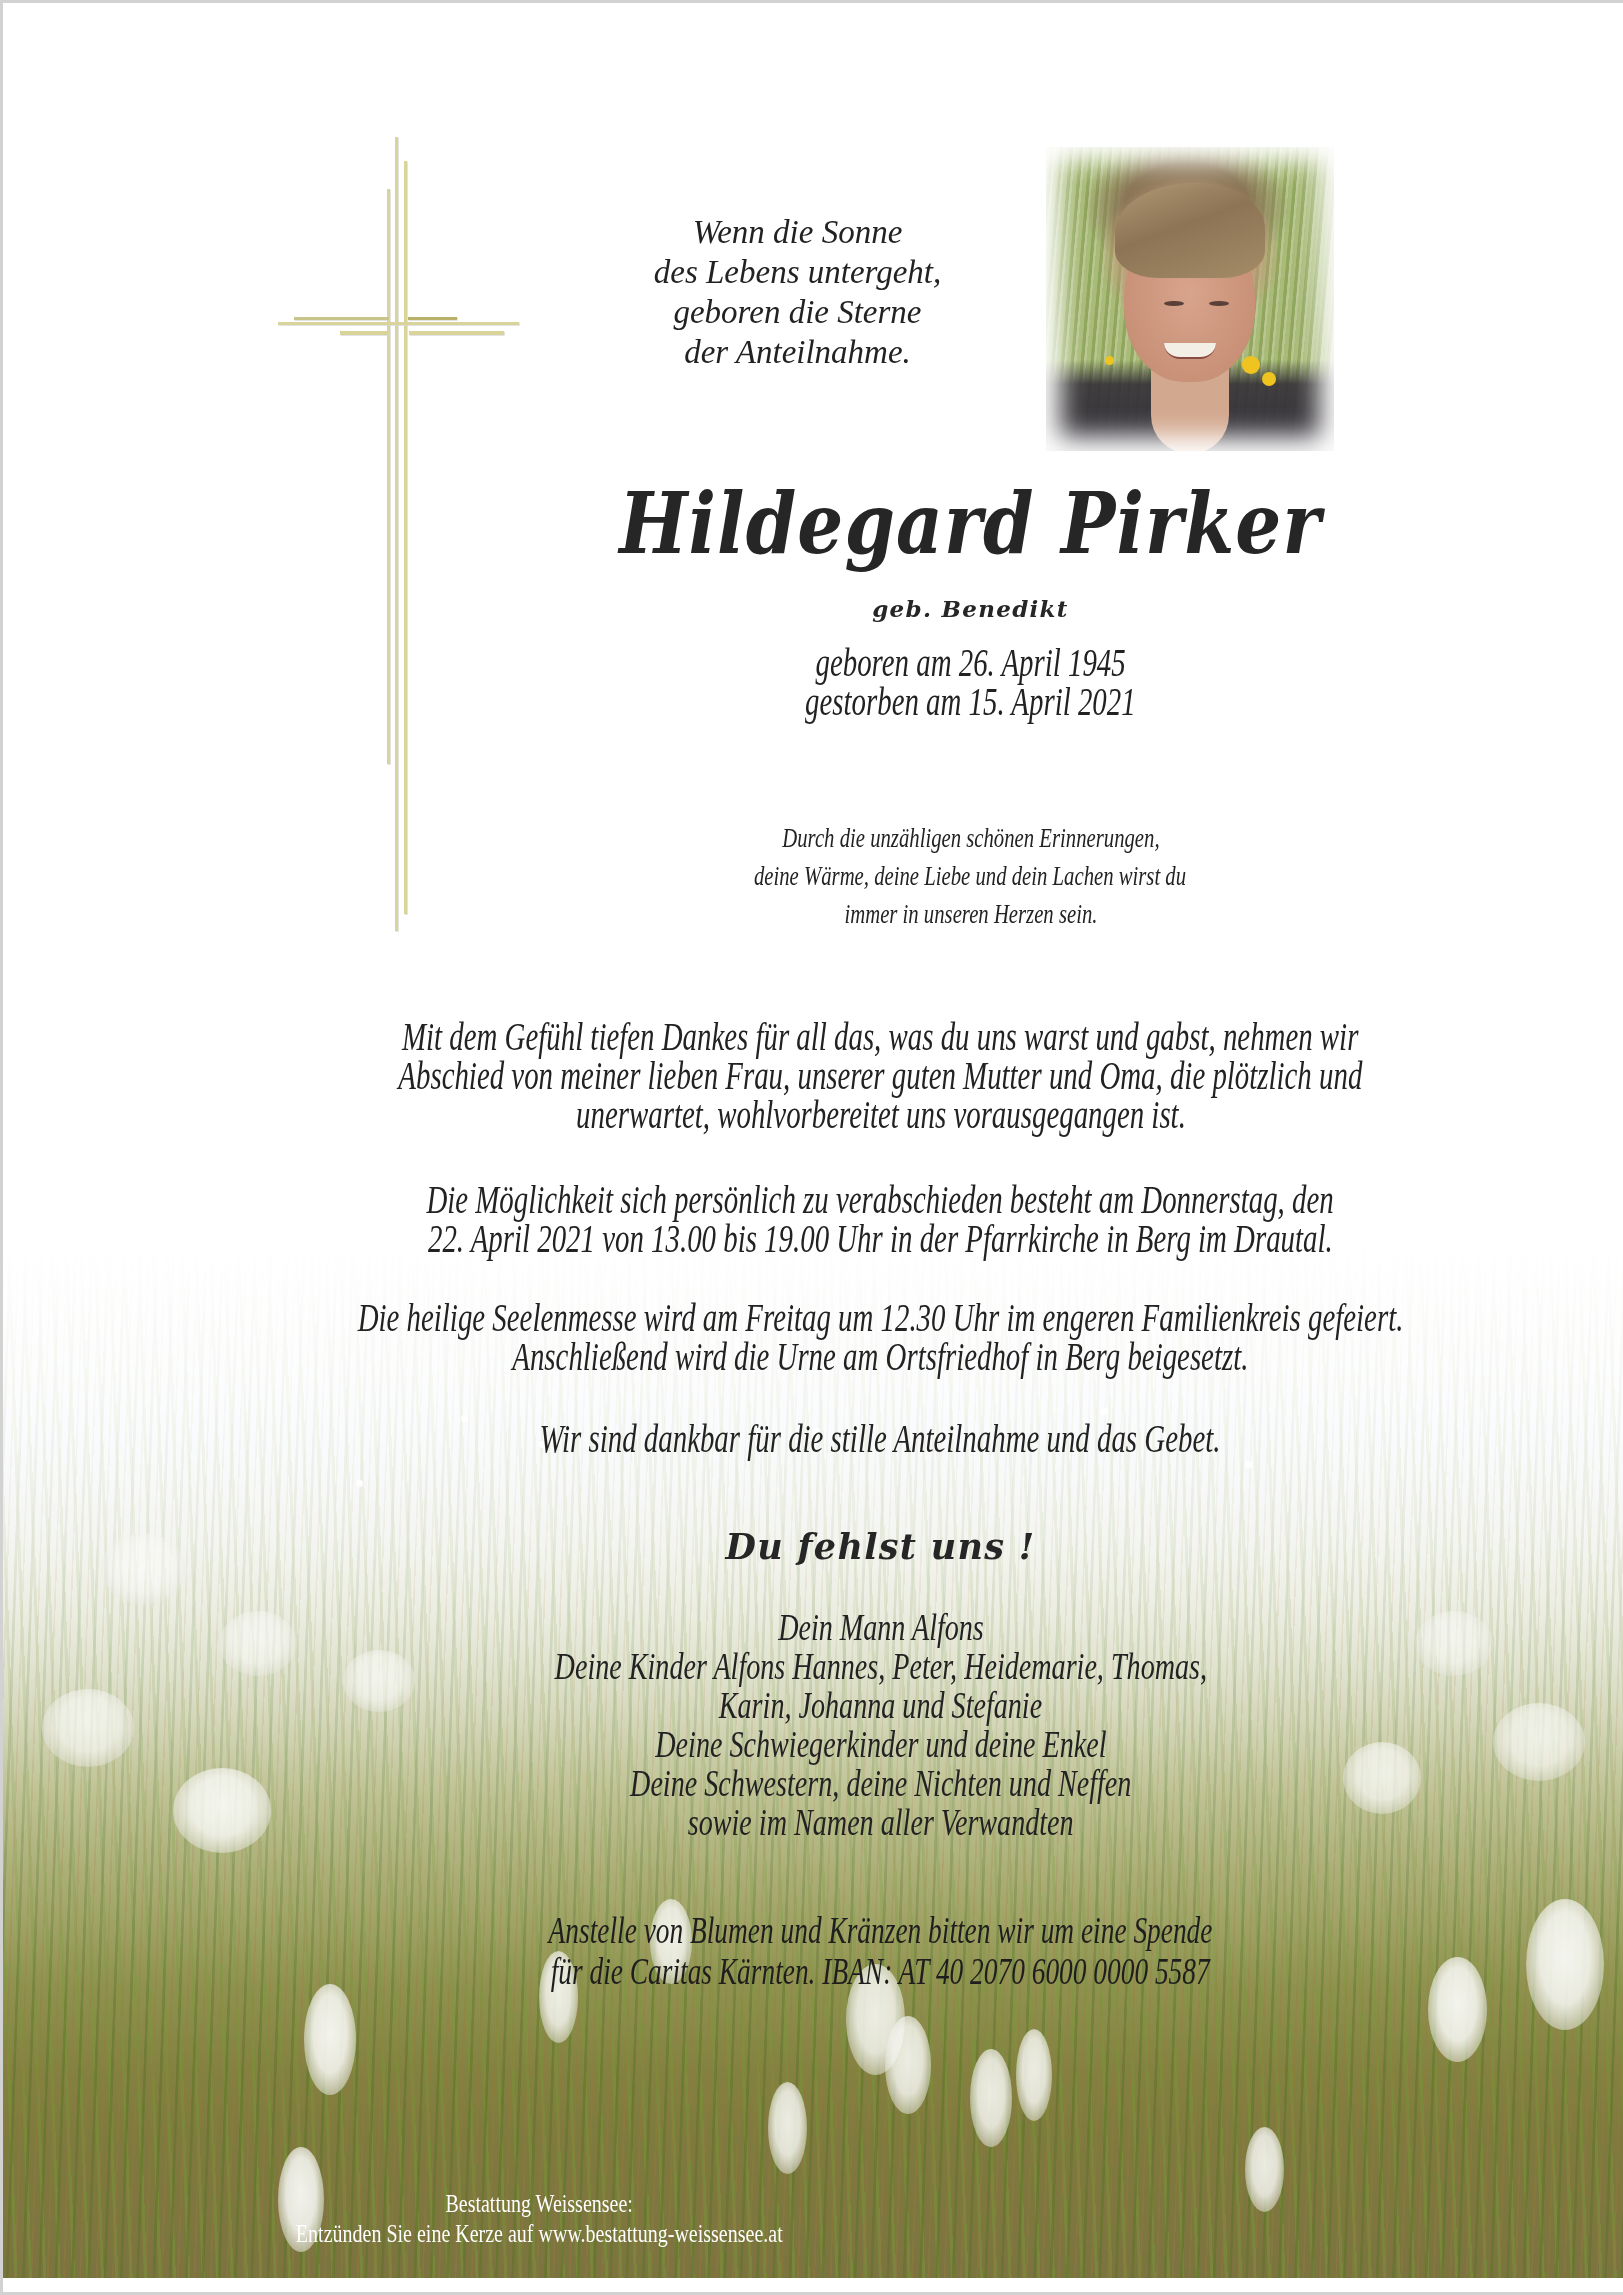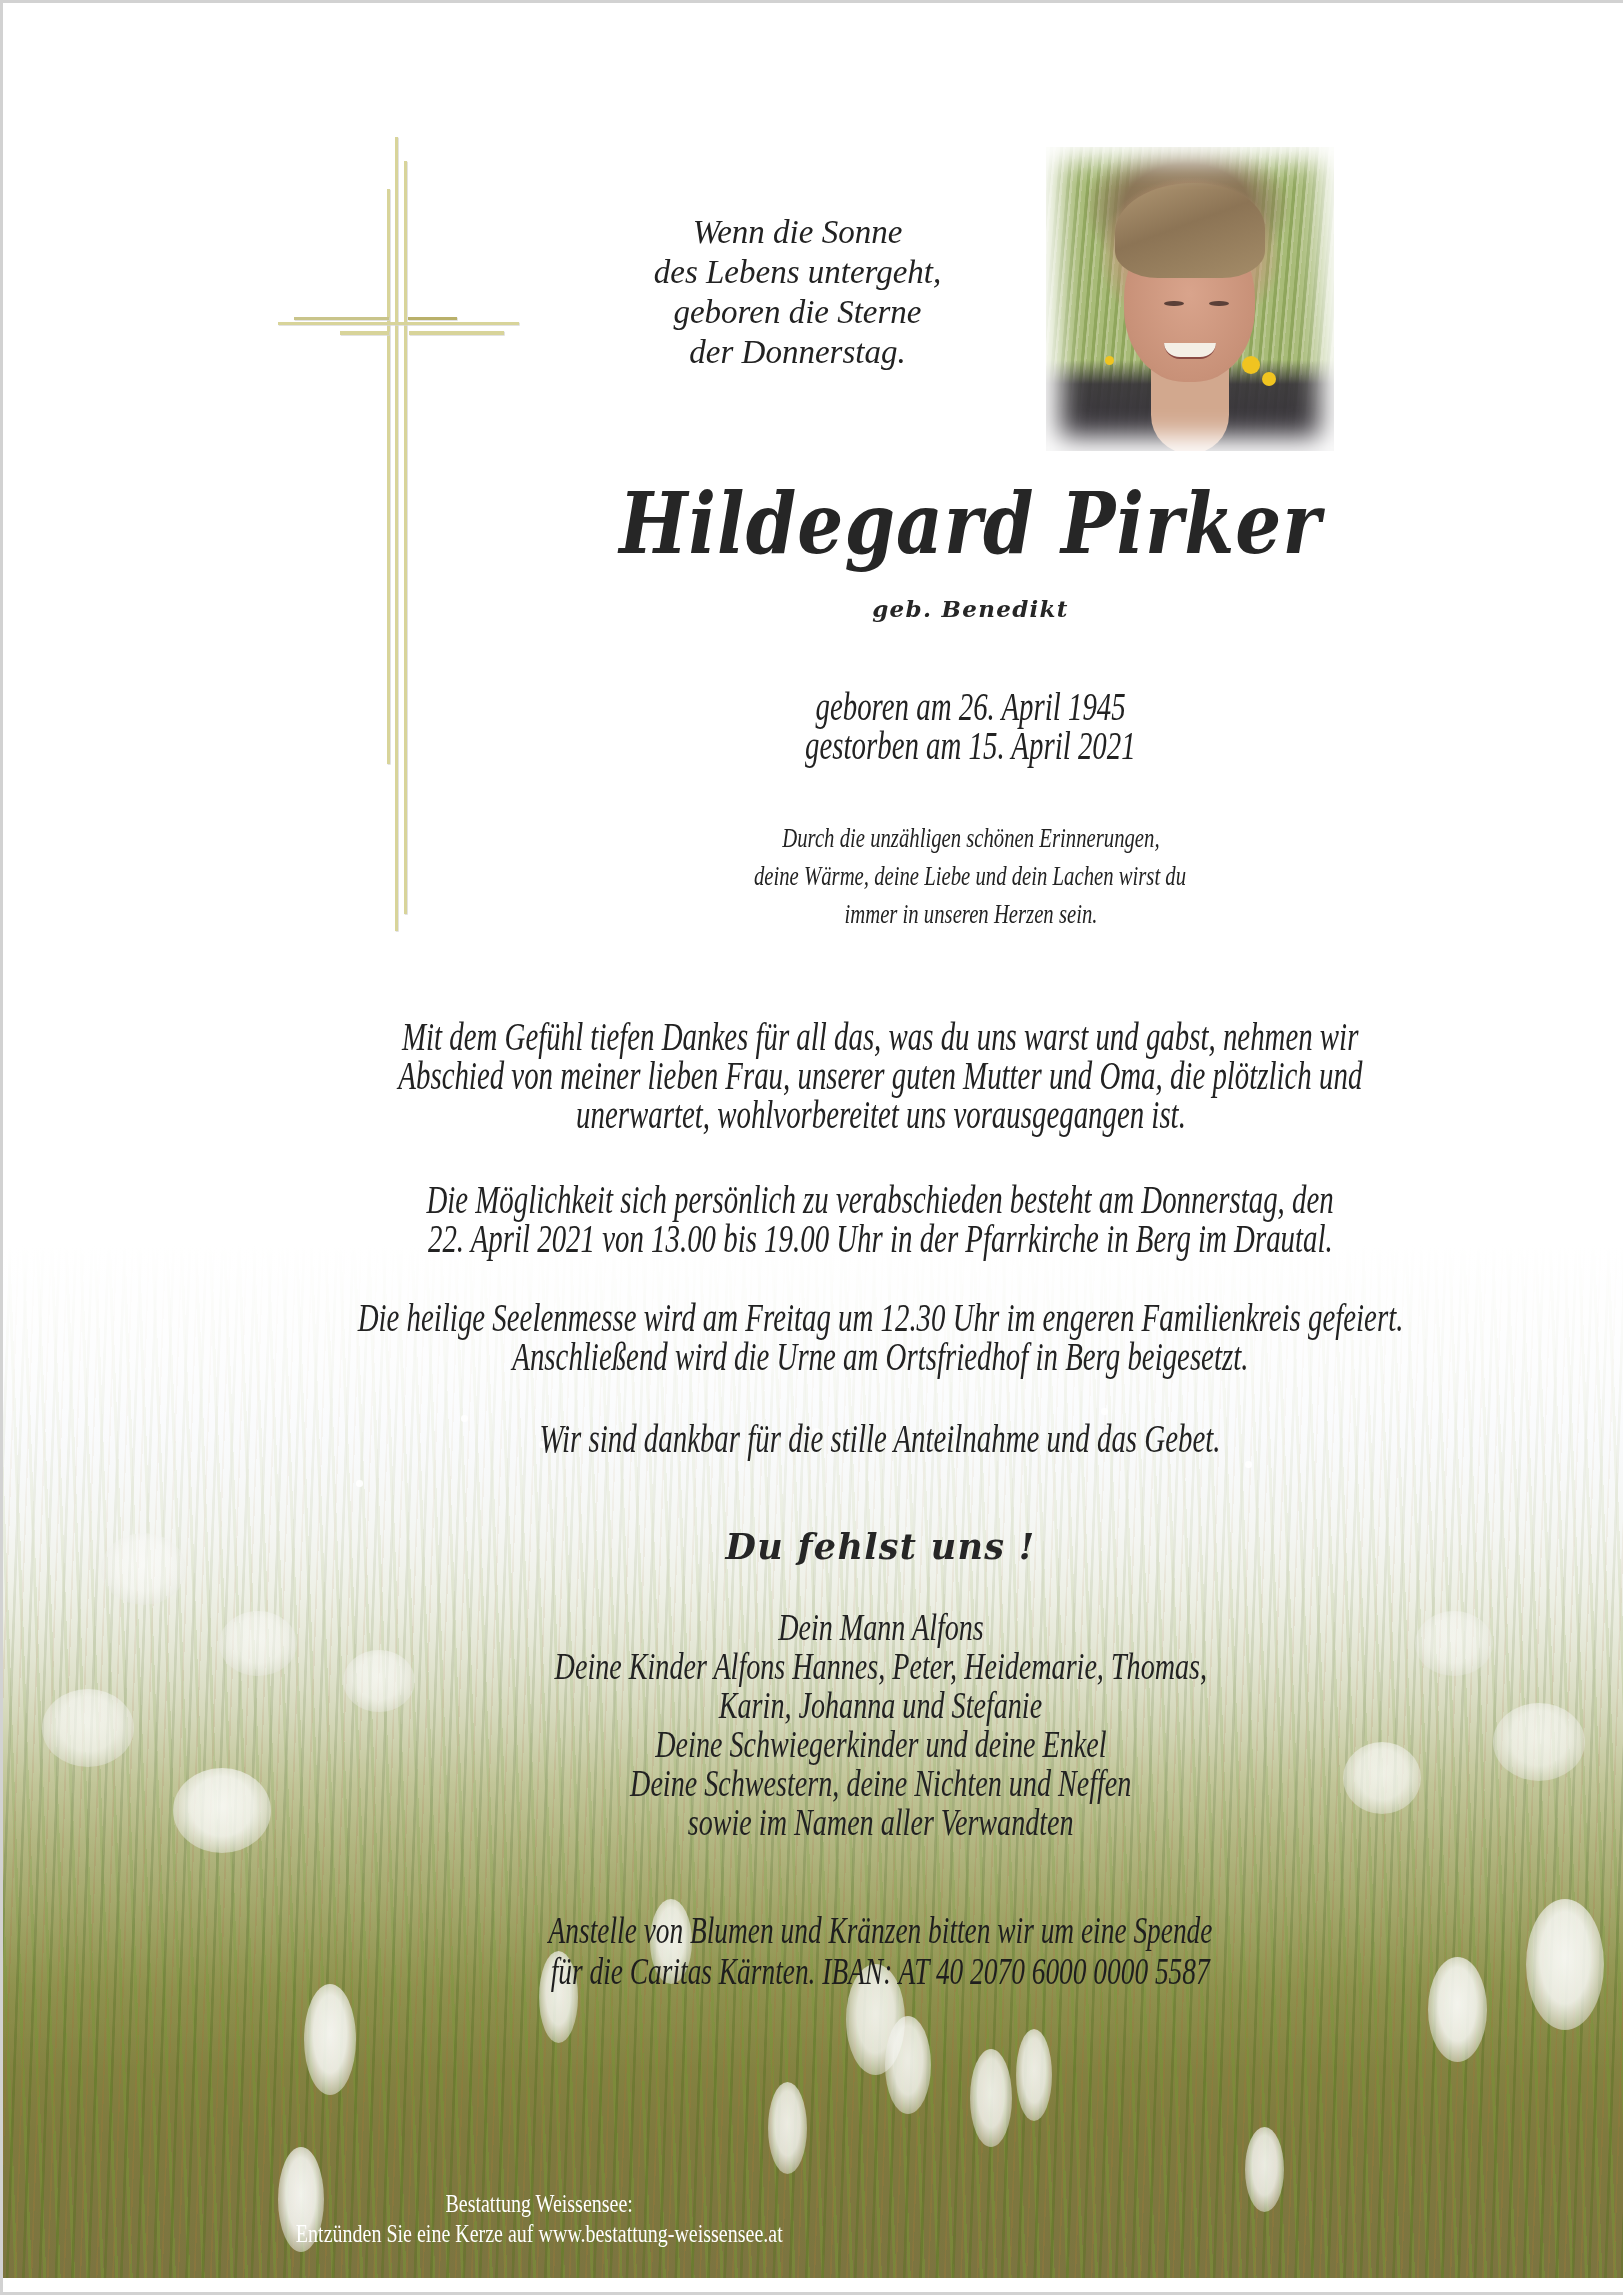--- a/index.html
+++ b/index.html
@@ -163,31 +163,31 @@
     <div class="eye" style="left:118px;"></div>
     <div class="eye" style="left:163px;"></div>
     <div class="smile"></div>
     <div class="fade"></div>
   </div>
 
   <div class="t poem" style="left:327px;width:935px;top:209px;">
     <div>Wenn die Sonne</div>
     <div>des Lebens untergeht,</div>
     <div>geboren die Sterne</div>
-    <div>der Donnerstag.</div>
+    <div>der Anteilnahme.</div>
   </div>
 
   <div class="t script name" style="left:314px;width:1307px;top:471px;">
     <span class="cond" style="transform:scaleX(0.86);">Hildegard Pirker</span>
   </div>
   <div class="t script maiden" style="left:314px;width:1307px;top:592px;">
     <span>geb. Benedikt</span>
   </div>
 
-  <div class="t dates" style="left:314px;width:1307px;top:684px;">
+  <div class="t dates" style="left:314px;width:1307px;top:640px;">
     <div><span class="cond">geboren am 26. April 1945</span></div>
     <div><span class="cond">gestorben am 15. April 2021</span></div>
   </div>
 
   <div class="t tribute" style="left:314px;width:1307px;top:816px;">
     <div><span class="cond">Durch die unzähligen schönen Erinnerungen,</span></div>
     <div><span class="cond">deine Wärme, deine Liebe und dein Lachen wirst du</span></div>
     <div><span class="cond">immer in unseren Herzen sein.</span></div>
   </div>
 

